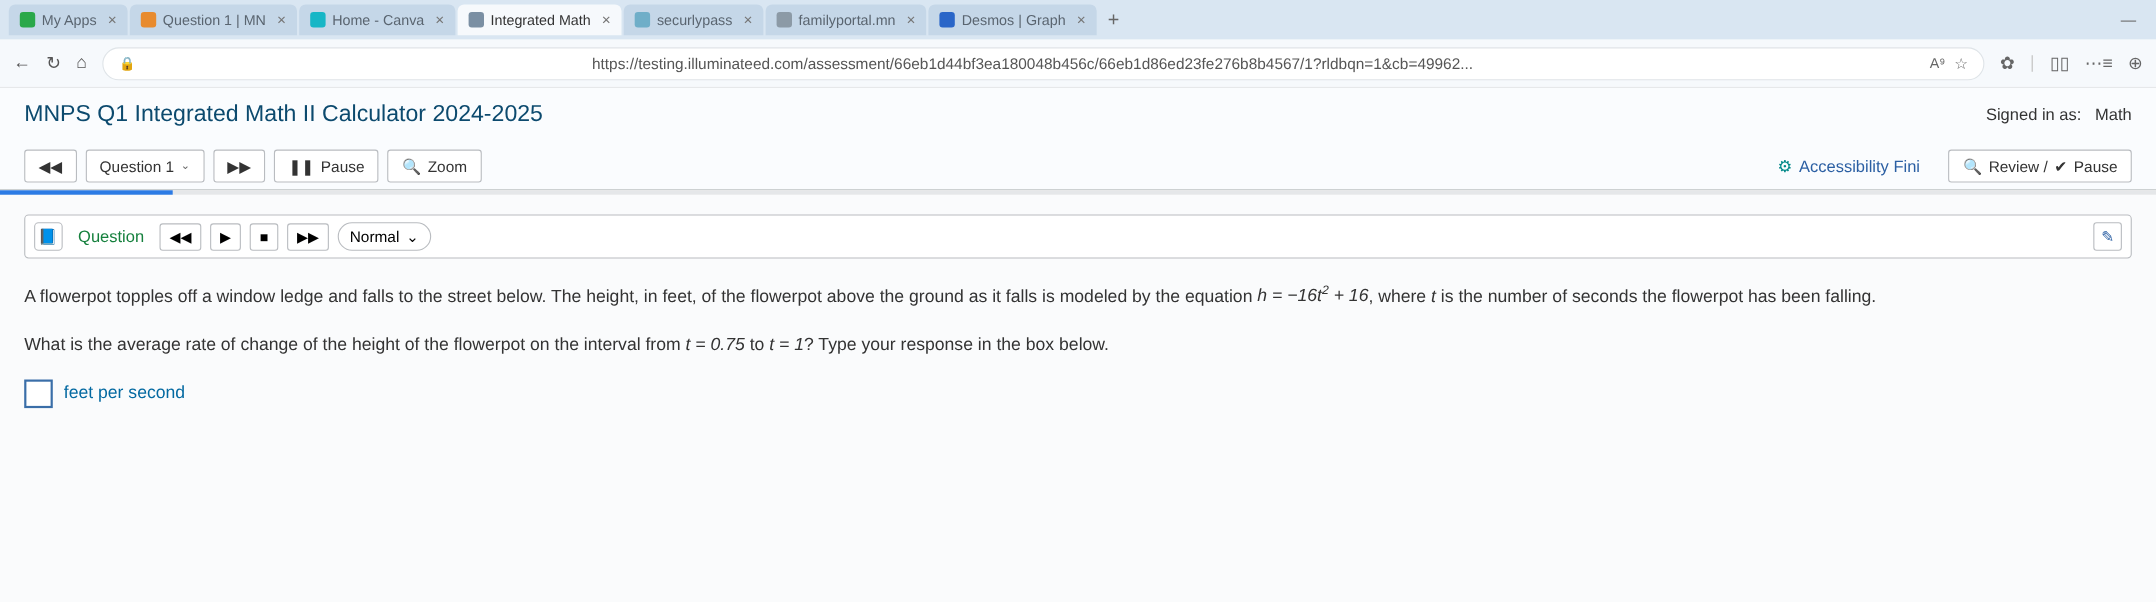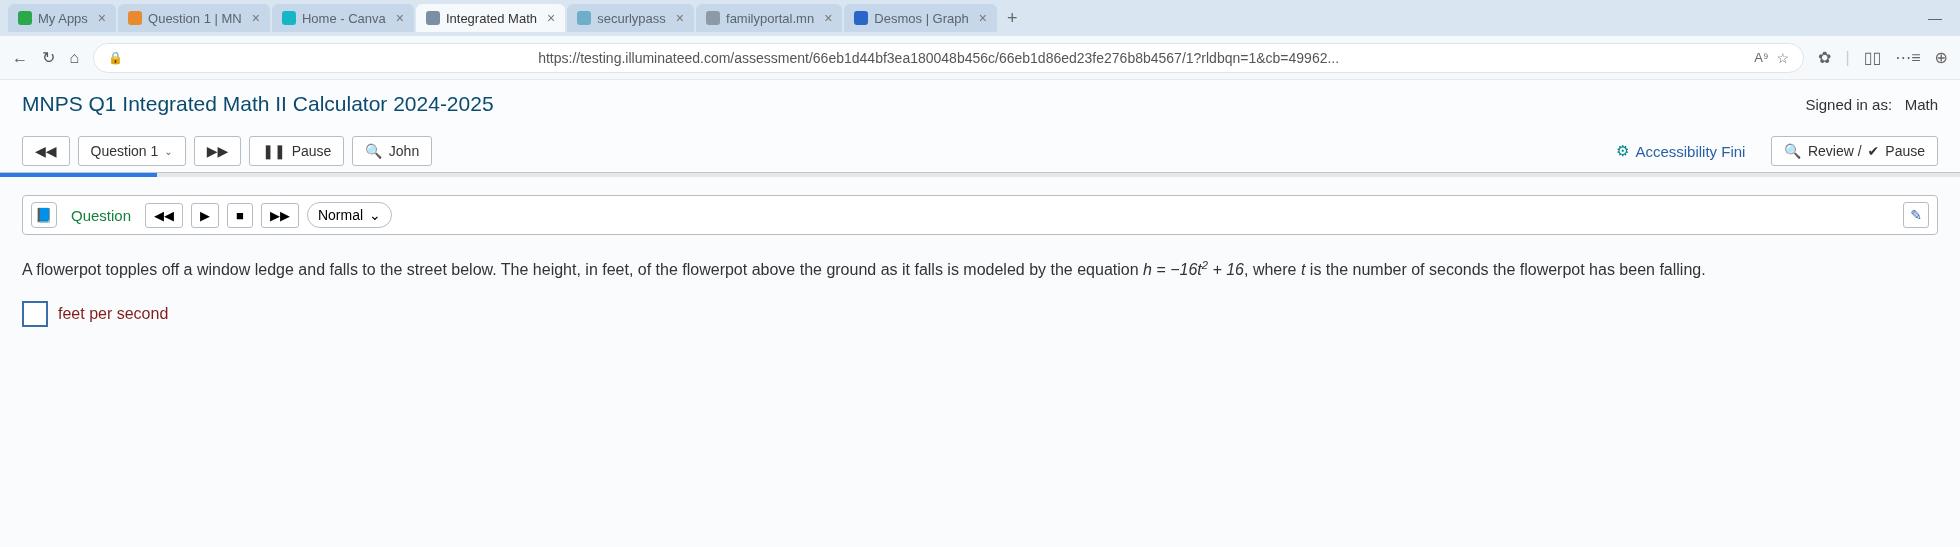--- a/index.html
+++ b/index.html
@@ -49,21 +49,21 @@
   .q-spacer { flex: 1; }
   .q-edit { border: 1px solid #b9bcc0; padding: 4px 6px; border-radius: 3px; color: #2b5fa3; cursor: pointer; }
   
   
   .q-body { padding: 22px 22px 14px 22px; font-size: 16px; color: #333; line-height: 1.6; }
   .eq { font-style: italic; font-family: Liberation Sans, sans-serif; }
   .eq sup { font-size: 0.7em; }
   .q-body p { margin-bottom: 18px; }
   .answer-row { display: flex; align-items: center; gap: 10px; }
   .answer-box { width: 26px; height: 26px; border: 2px solid #3a6ea8; background: #fff; }
-  .unit { font-size: 16px; color: #7f1d1d; }
+  .unit { font-size: 16px; color: #0369a1; }
 </style>
 </head>
 <body>
 
 <div class="tab-strip">
   <div class="tab">
     <span class="fav" style="background:#2aa84a"></span>
     <span>My Apps</span>
     <span class="tab-close">×</span>
   </div>
@@ -134,21 +134,21 @@
     <span>Question 1</span>
     <span class="caret">⌄</span>
   </button>
   <button class="btn">▶▶</button>
   <button class="btn">
     <span>❚❚</span>
     <span>Pause</span>
   </button>
   <button class="btn">
     <span>🔍</span>
-    <span>John</span>
+    <span>Zoom</span>
   </button>
   <div class="spacer"></div>
   <div class="access">
     <span class="access-ico">⚙</span>
     <span>Accessibility Fini</span>
   </div>
   <button class="btn">
     <span>🔍</span>
     <span>Review /</span>
     <span style="color:#333">✔</span>
@@ -175,17 +175,23 @@
     <div class="q-spacer"></div>
     <div class="q-edit">✎</div>
   </div>
 </div>
 
 <div class="q-body">
   <p>
     <span>A flowerpot topples off a window ledge and falls to the street below. The height, in feet, of the flowerpot above the ground as it falls is modeled by the equation </span>
     <span class="eq"><i>h</i> = −16<i>t</i><sup>2</sup> + 16</span><span>, where </span><span class="eq">t</span><span> is the number of seconds the flowerpot has been falling.</span>
   </p>
+  <p>
+    <span>What is the average rate of change of the height of the flowerpot on the interval from </span>
+    <span class="eq"><i>t</i> = 0.75</span>
+    <span> to </span>
+    <span class="eq"><i>t</i> = 1</span><span>? Type your response in the box below.</span>
+  </p>
   <div class="answer-row">
     <div class="answer-box"></div>
     <div class="unit">feet per second</div>
   </div>
 </div>
 
 </body></html>

